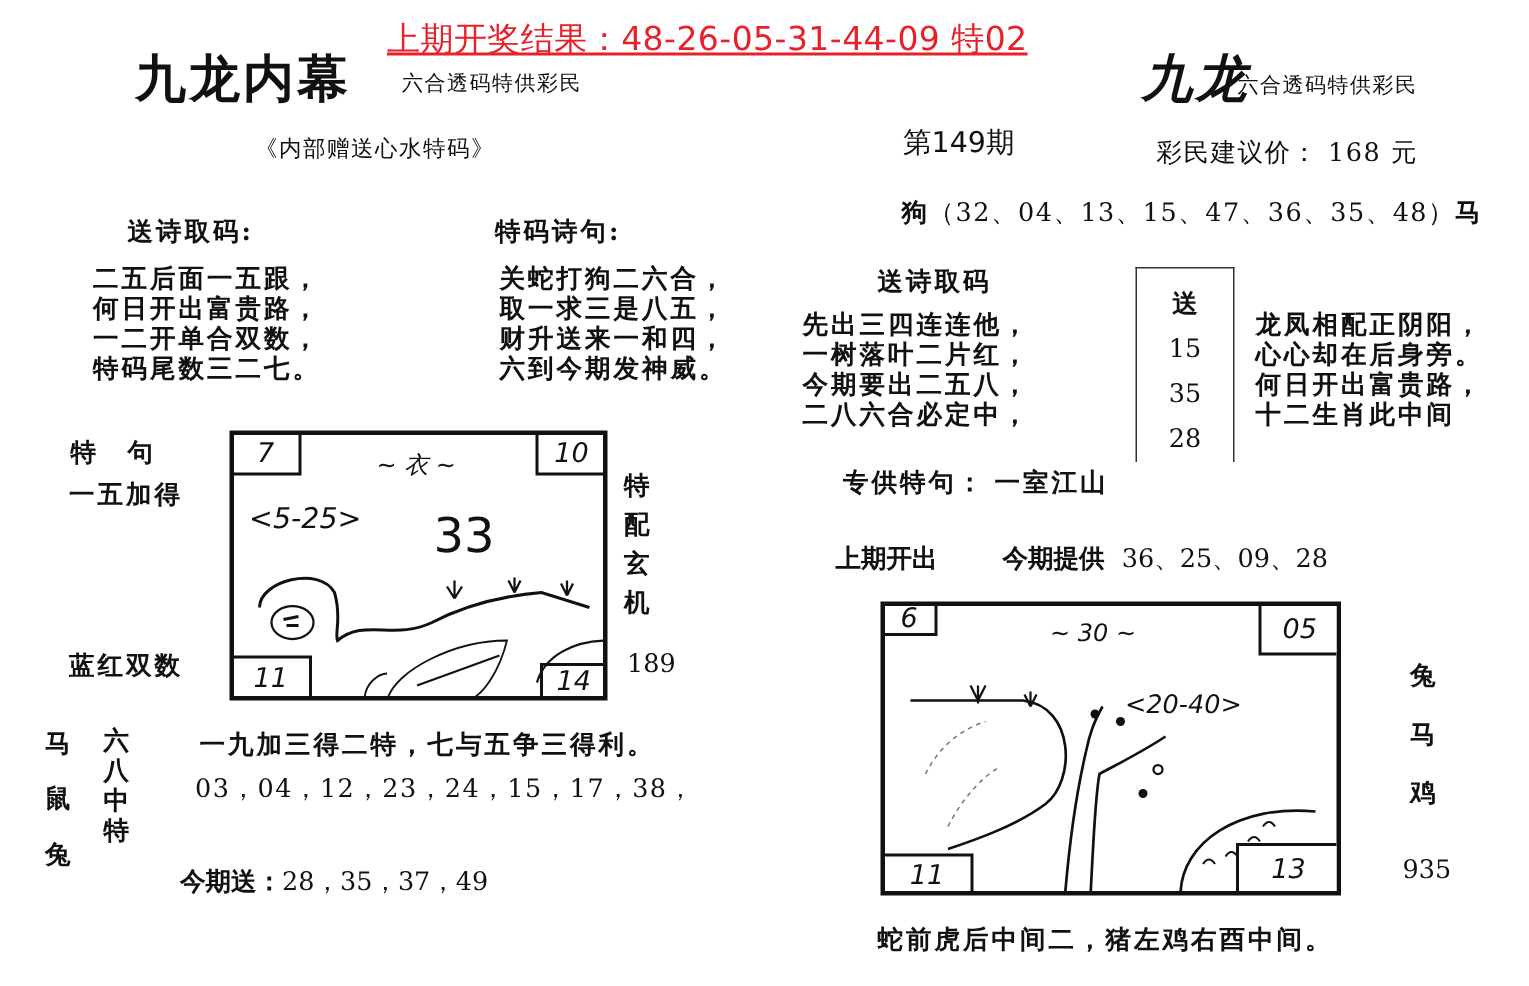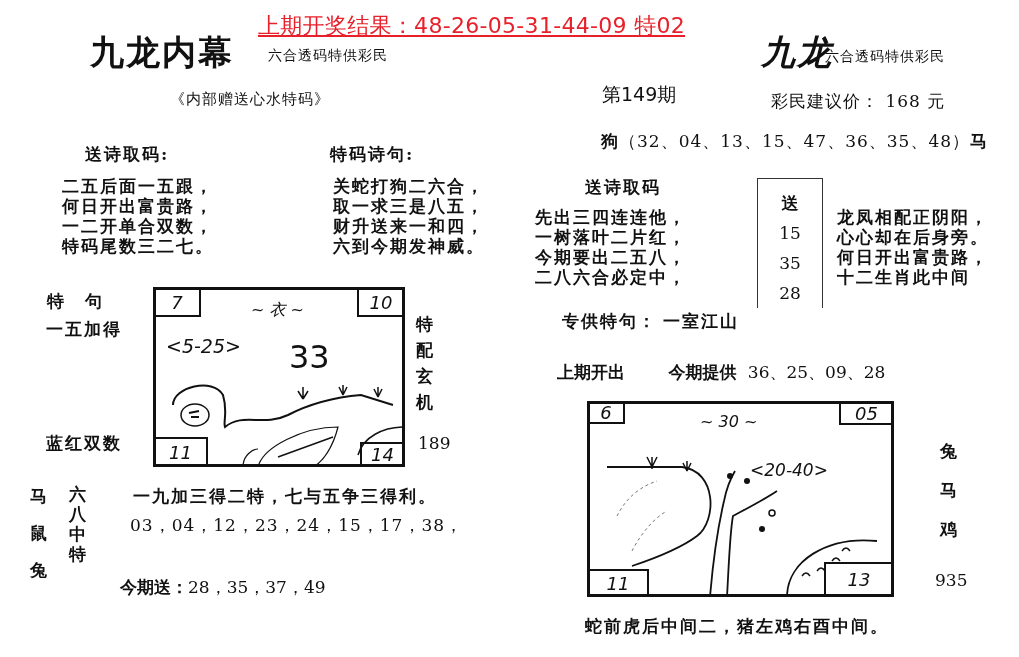--- a/index.html
+++ b/index.html
@@ -144,21 +144,21 @@
 </div>
 
 <div class="abs" style="left:557px; top:361px; font-size:17px;">
   <span class="bold">上期开出</span>
   <span class="bold" style="margin-left:38px;">今期提供</span>
   <span style="margin-left:6px;">36、25、09、28</span>
 </div>
 
 <div class="box" style="left:587px; top:401px; width:307px; height:196px;">
   <div class="corner" style="left:-3px; top:-3px; width:38px; height:23px;">6</div>
-  <div class="corner" style="right:-3px; top:-3px; width:55px; height:24px;">05</div>
+  <div class="corner" style="right:-3px; top:-3px; width:55px; height:36px;">05</div>
   <div class="corner" style="left:-3px; bottom:-3px; width:62px; height:28px;">11</div>
   <div class="corner" style="right:-3px; bottom:-3px; width:70px; height:35px;">13</div>
   <div class="hand" style="left:110px; top:8px; font-size:16px;">~ 30 ~</div>
   <div class="hand" style="left:160px; top:56px; font-size:17px;">&lt;20-40&gt;</div>
   <svg width="307" height="196" style="position:absolute; left:-3px; top:-3px;" viewBox="0 0 307 196">
     <path d="M20 66 L 95 66 C 130 70, 130 120, 110 135 C 90 150, 60 160, 45 165" fill="none" stroke="#111" stroke-width="1.8"></path>
     <path d="M65 68 l0 -12 M65 66 l-5 -10 M65 66 l5 -10 M100 70 l0 -10 M100 70 l-4 -8 M100 70 l4 -8" stroke="#111" stroke-width="1.5"></path>
     <path d="M30 115 C 40 95, 55 85, 70 80 M45 150 C 55 130, 70 115, 80 110" fill="none" stroke="#777" stroke-width="1" stroke-dasharray="3 3"></path>
     <path d="M123 196 C 126 160, 130 130, 137 100 C 140 85, 145 75, 148 70 M140 196 C 142 160, 143 130, 146 115 C 155 110, 175 100, 190 90" fill="none" stroke="#111" stroke-width="1.8"></path>
     <circle cx="143" cy="75" r="3" fill="#111"></circle>

